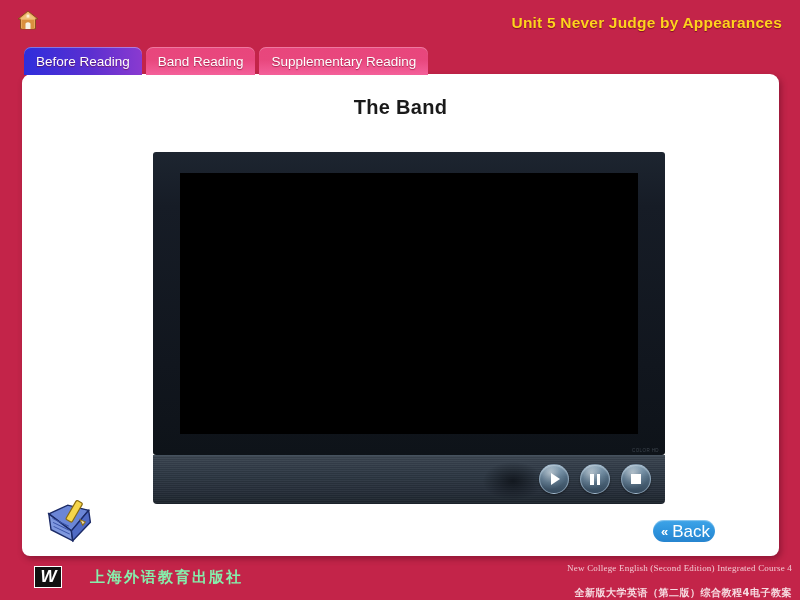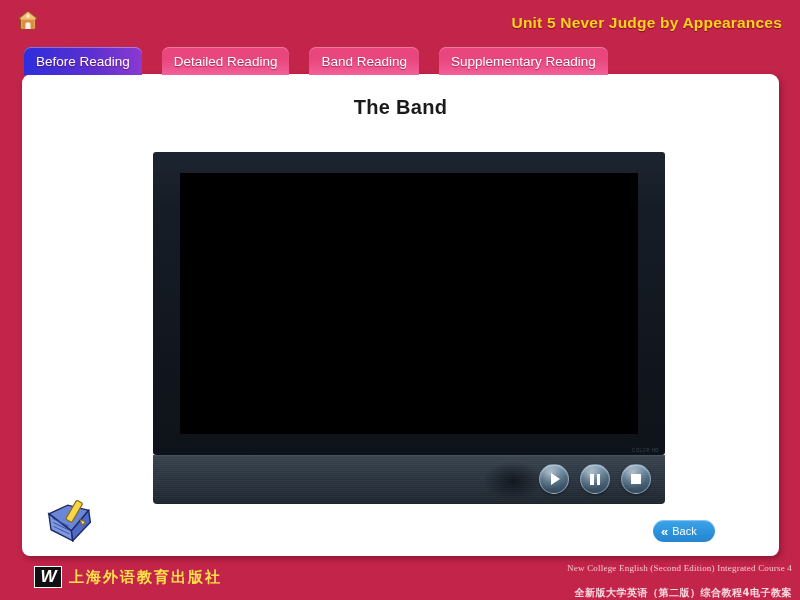--- a/index.html
+++ b/index.html
@@ -55,21 +55,21 @@
     text-align: right;
   }
 
   
   #tabs {
     position: absolute;
     left: 24px; top: 47px;
     height: 28px;
     display: flex;
     align-items: flex-end;
-    gap: 20px;
+    gap: 4px;
     z-index: 5;
   }
 
   .tab {
     height: 28px;
     padding: 0 12px;
     display: flex;
     align-items: center;
     justify-content: center;
     border-radius: 7px 7px 0 0;
@@ -229,21 +229,21 @@
     box-shadow: inset 0 1px 1px rgba(255,255,255,0.4);
   }
   #back-chevron {
     color: #ffffff;
     font-size: 13px;
     line-height: 1;
     font-weight: bold;
   }
   #back-label {
     color: #ffffff;
-    font-size: 11px;
+    font-size: 17px;
     line-height: 1;
   }
 
   
   #footer {
     position: absolute;
     left: 0; top: 556px;
     width: 800px; height: 44px;
   }
 
@@ -261,25 +261,26 @@
     font-size: 17px;
     font-weight: bold;
     font-style: italic;
     display: flex;
     align-items: center;
     justify-content: center;
     border: 1.5px solid #ffffff;
     letter-spacing: -1px;
   }
   #publisher-name {
-    color: #fde047;
+    color: #86efac;
     font-size: 15px;
     font-weight: bold;
     letter-spacing: 2px;
     font-family: "DejaVu Sans", sans-serif;
+    margin-left: 21px;
   }
 
   #course-info {
     position: absolute;
     right: 8px; top: 7px;
     text-align: right;
   }
   #course-en {
     color: #f2c9d2;
     font-size: 9px;
@@ -313,23 +314,20 @@
         <rect x="10.6" y="5.6" width="2.8" height="3" fill="#fff4dd" opacity="0.9"></rect>
       </svg>
     </div>
 
     <div id="unit-title">Unit 5   Never Judge by Appearances</div>
   </div>
 
   <div id="tabs">
     <div class="tab active">
       <span>Before Reading</span>
-    </div>
-    <div class="tab inactive">
-      <span>Detailed Reading</span>
     </div>
     <div class="tab inactive">
       <span>Band Reading</span>
     </div>
     <div class="tab inactive">
       <span>Supplementary Reading</span>
     </div>
   </div>
 
   <div id="panel">

